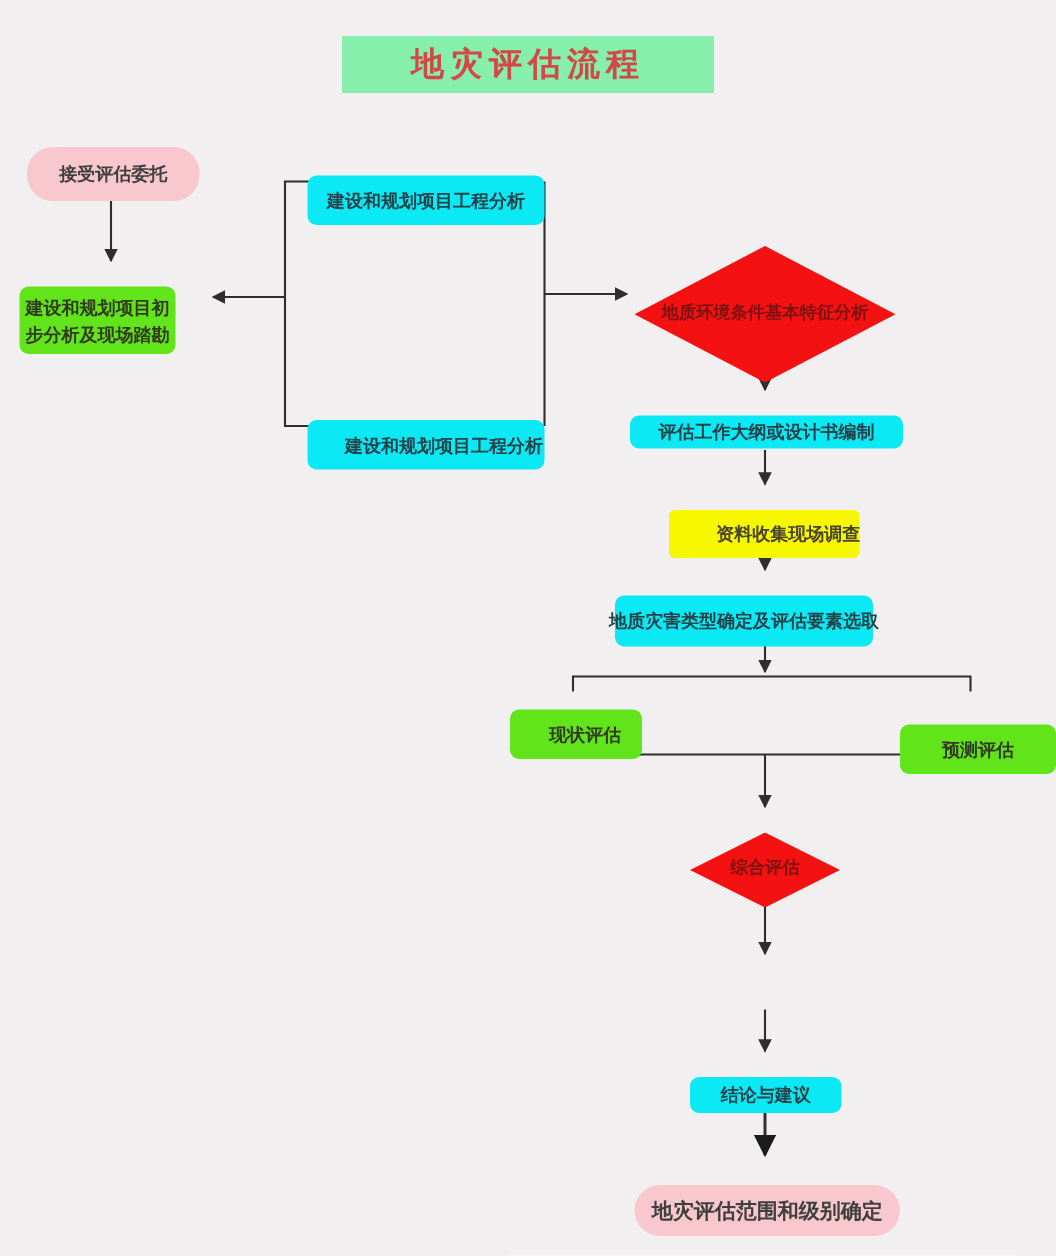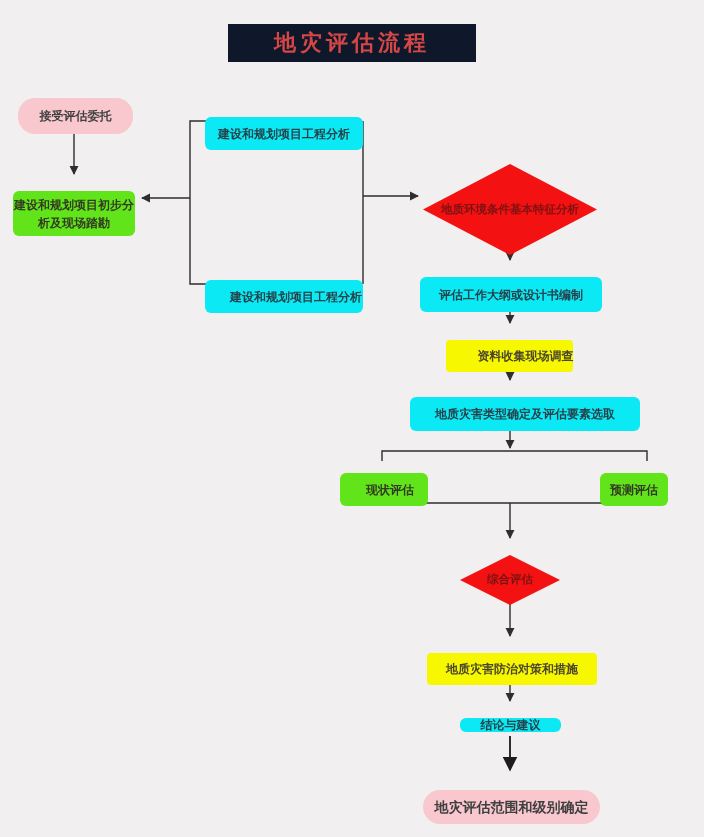--- a/index.html
+++ b/index.html
@@ -6,21 +6,21 @@
   body{font-family:"Liberation Sans","DejaVu Sans",sans-serif;}
   #canvas{position:relative;width:704px;height:837px;background:var(--bg);overflow:hidden;}
   #connectors{position:absolute;left:0;top:0;pointer-events:none;}
   #connectors line,#connectors polyline{stroke:var(--line);stroke-width:1.4;fill:none;}
   #connectors .thick{stroke-width:2;}
   .node{position:absolute;display:flex;align-items:center;justify-content:center;
         text-align:center;font-weight:bold;font-size:12px;line-height:1.5;
         box-sizing:border-box;white-space:nowrap;margin-top:12px;}
   .wrap{white-space:normal;}
   .title-box{position:absolute;left:228px;top:24px;width:248px;height:38px;
-        background:#0f172a;display:flex;align-items:center;justify-content:center;
+        background:#86efac;display:flex;align-items:center;justify-content:center;
         font-family:"Liberation Serif","DejaVu Serif",serif;
         font-size:22px;font-weight:bold;letter-spacing:4px;color:var(--titlered);}
   .pink{background:var(--pink);border-radius:17px;color:#3f3f3f;}
   .green{background:var(--green);border-radius:6px;color:#333a22;}
   .cyan{background:var(--cyan);border-radius:6px;color:#25424a;}
   .yellow{background:var(--yellow);border-radius:4px;color:#4a452e;}
   .diamond{background:var(--red);color:#7c1212;font-size:11.5px;
         clip-path:polygon(50% 0,100% 50%,50% 100%,0 50%);border-radius:0;}
 </style>
 </head>
@@ -53,65 +53,62 @@
     <line x1="510" y1="673" x2="510" y2="701" marker-end="url(#ah)"></line>
     <line x1="510" y1="736" x2="510" y2="770" marker-end="url(#ahBig)" class="thick"></line>
   </svg>
 
   <div class="title-box">地灾评估流程</div>
 
   <div class="node pink" style="left:18px;top:86px;width:115px;height:36px;">
     <span>接受评估委托</span>
   </div>
 
-  <div class="node green wrap" style="left:13px;top:179px;width:122px;height:45px;padding:0 0;">
+  <div class="node green wrap" style="left:13px;top:179px;width:104px;height:45px;padding:0 0;">
     <span>建设和规划项目初步分析及现场踏勘</span>
   </div>
 
   <div class="node cyan" style="left:205px;top:105px;width:158px;height:33px;">
     <span>建设和规划项目工程分析</span>
   </div>
 
   <div class="node cyan" style="left:205px;top:268px;width:158px;height:33px;padding-left:24px;">
     <span>建设和规划项目工程分析</span>
   </div>
 
   <div class="node diamond" style="left:423px;top:152px;width:174px;height:91px;">
     <span>地质环境条件基本特征分析</span>
   </div>
 
-  <div class="node cyan" style="left:420px;top:265px;width:182px;height:35px;">
+  <div class="node cyan" style="left:420px;top:265px;width:182px;height:22px;">
     <span>评估工作大纲或设计书编制</span>
   </div>
 
   <div class="node yellow" style="left:446px;top:328px;width:127px;height:32px;padding-left:32px;">
     <span>资料收集现场调查</span>
   </div>
 
-  <div class="node cyan" style="left:410px;top:385px;width:230px;height:34px;">
+  <div class="node cyan" style="left:410px;top:385px;width:172px;height:34px;">
     <span>地质灾害类型确定及评估要素选取</span>
   </div>
 
   <div class="node green" style="left:340px;top:461px;width:88px;height:33px;padding-left:12px;">
     <span>现状评估</span>
   </div>
 
-  <div class="node green" style="left:600px;top:461px;width:68px;height:33px;">
+  <div class="node green" style="left:600px;top:471px;width:104px;height:33px;">
     <span>预测评估</span>
   </div>
 
   <div class="node diamond" style="left:460px;top:543px;width:100px;height:50px;font-family:Liberation Mono, monospace;">
     <span>综合评估</span>
   </div>
 
-  <div class="node yellow" style="left:427px;top:641px;width:170px;height:32px;">
-    <span>地质灾害防治对策和措施</span>
-  </div>
 
-  <div class="node cyan" style="left:460px;top:706px;width:101px;height:14px;">
+  <div class="node cyan" style="left:460px;top:706px;width:101px;height:24px;">
     <span>结论与建议</span>
   </div>
 
   <div class="node pink" style="left:423px;top:778px;width:177px;height:34px;font-size:14px;">
     <span>地灾评估范围和级别确定</span>
   </div>
 
 </div>
 
 </body></html>

